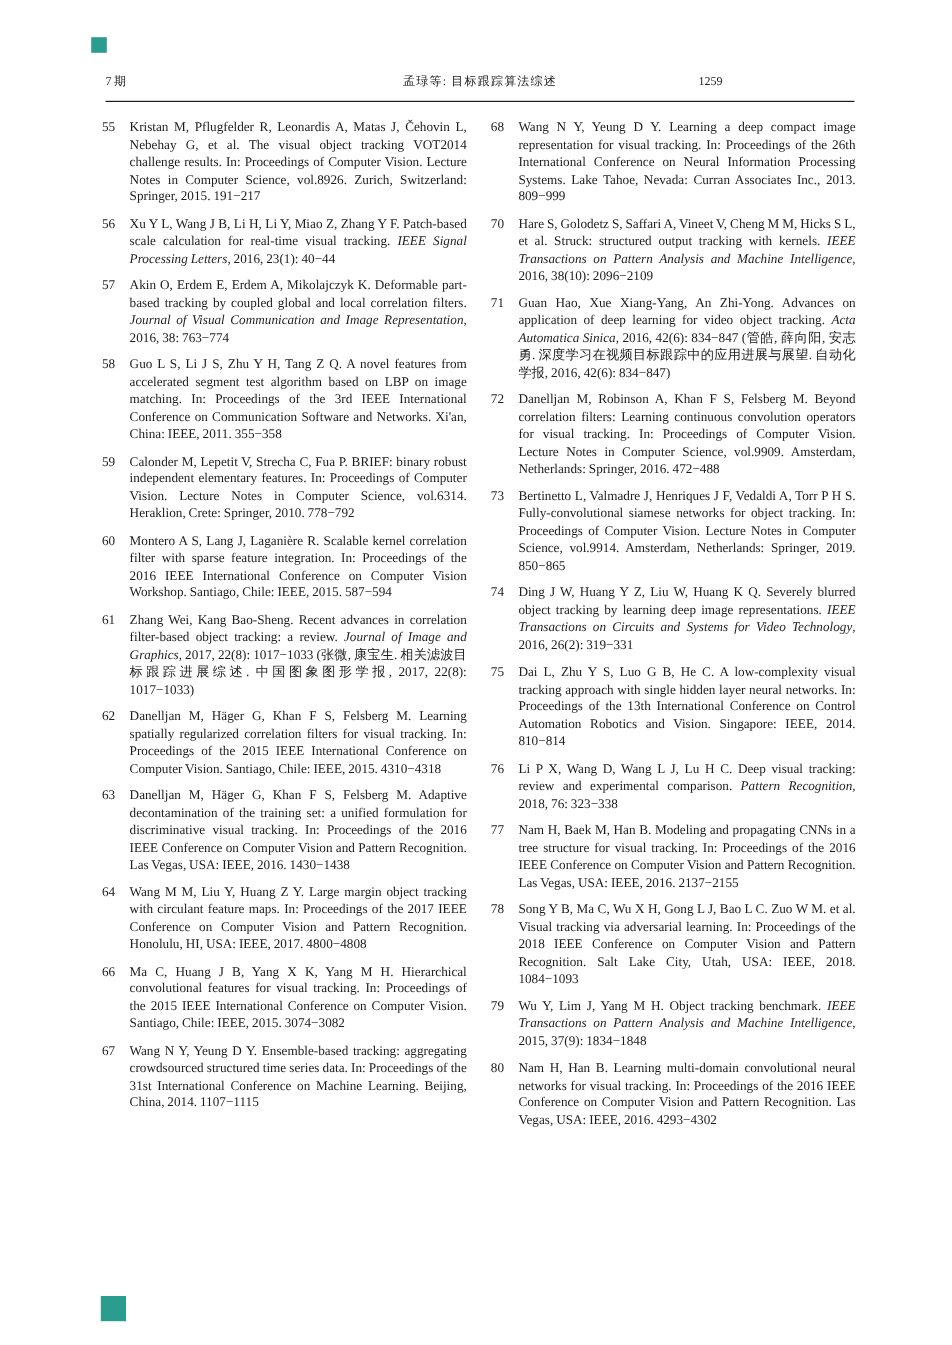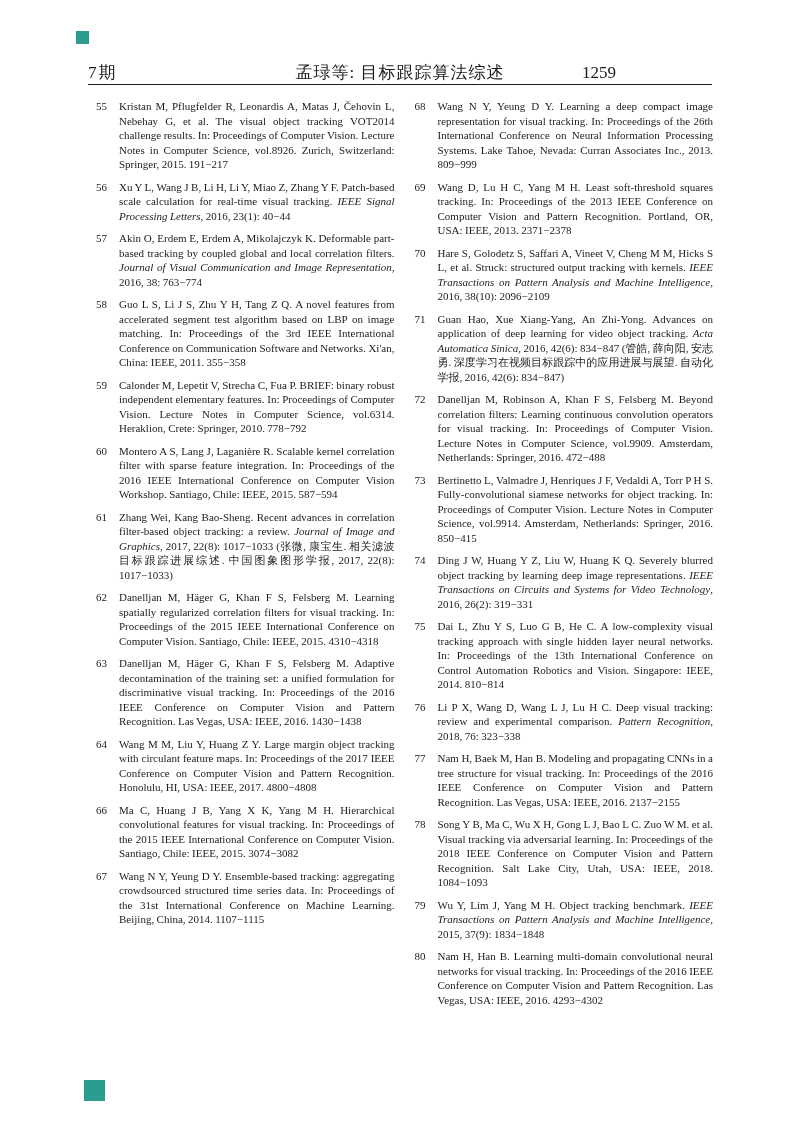--- a/index.html
+++ b/index.html
@@ -11,33 +11,33 @@
     font-family: "Liberation Serif", "DejaVu Serif", serif;
     color: #1c1c1c;
   }
   .corner-mark { position: absolute; }
   .corner-mark.top { left: 76px; top: 31px; width: 13px; height: 13px; }
   .corner-mark.bottom { left: 84px; top: 1080px; width: 21px; height: 21px; }
 
   .header {
     position: absolute; top: 61px; left: 88px; right: 81px;
     display: flex; align-items: baseline;
-    font-size: 17px;
+    font-size: 10px;
   }
   .header .issue { width: 130px; text-align: left; letter-spacing: 2px; }
   .header .title { flex: 1; text-align: center; letter-spacing: 1px; }
   .header .pageno { width: 130px; text-align: left; }
 
   .rule {
     position: absolute; top: 84px; left: 88px; right: 81px;
     border-top: 1.3px solid #1c1c1c;
   }
 
   .columns {
-    position: absolute; top: 99px; left: 96px; right: 80px;
+    position: absolute; top: 99px; left: 85px; right: 80px;
     display: flex; gap: 20px;
   }
   .col { flex: 1; min-width: 0; }
 
   .ref {
     display: flex;
     margin-bottom: 8px;
     font-size: 11px;
     line-height: 14.5px;
   }
@@ -115,38 +115,34 @@
           <span class="ref-num">67</span>
           <span class="ref-text"><span>Wang N Y, Yeung D Y. Ensemble-based tracking: aggregating crowdsourced structured time series data. In: Proceedings of the 31st International Conference on Machine Learning. Beijing, China, 2014. 1107−1115</span></span>
         </div>
       </div>
     <div class="col" id="col-right">
         <div class="ref">
           <span class="ref-num">68</span>
           <span class="ref-text"><span>Wang N Y, Yeung D Y. Learning a deep compact image representation for visual tracking. In: Proceedings of the 26th International Conference on Neural Information Processing Systems. Lake Tahoe, Nevada: Curran Associates Inc., 2013. 809−999</span></span>
         </div>
         <div class="ref">
-          <span class="ref-num">69</span>
-          <span class="ref-text"><span>Wang D, Lu H C, Yang M H. Least soft-threshold squares tracking. In: Proceedings of the 2013 IEEE Conference on Computer Vision and Pattern Recognition. Portland, OR, USA: IEEE, 2013. 2371−2378</span></span>
-        </div>
-        <div class="ref">
           <span class="ref-num">70</span>
           <span class="ref-text"><span>Hare S, Golodetz S, Saffari A, Vineet V, Cheng M M, Hicks S L, et al. Struck: structured output tracking with kernels. </span><i>IEEE Transactions on Pattern Analysis and Machine Intelligence</i><span>, 2016, </span><b>38</b><span>(10): 2096−2109</span></span>
         </div>
         <div class="ref">
           <span class="ref-num">71</span>
           <span class="ref-text"><span>Guan Hao, Xue Xiang-Yang, An Zhi-Yong. Advances on application of deep learning for video object tracking. </span><i>Acta Automatica Sinica</i><span>, 2016, </span><b>42</b><span>(6): 834−847 (管皓, 薛向阳, 安志勇. 深度学习在视频目标跟踪中的应用进展与展望. 自动化学报, 2016, </span><b>42</b><span>(6): 834−847)</span></span>
         </div>
         <div class="ref">
           <span class="ref-num">72</span>
           <span class="ref-text"><span>Danelljan M, Robinson A, Khan F S, Felsberg M. Beyond correlation filters: Learning continuous convolution operators for visual tracking. In: Proceedings of Computer Vision. Lecture Notes in Computer Science, vol.9909. Amsterdam, Netherlands: Springer, 2016. 472−488</span></span>
         </div>
         <div class="ref">
           <span class="ref-num">73</span>
-          <span class="ref-text"><span>Bertinetto L, Valmadre J, Henriques J F, Vedaldi A, Torr P H S. Fully-convolutional siamese networks for object tracking. In: Proceedings of Computer Vision. Lecture Notes in Computer Science, vol.9914. Amsterdam, Netherlands: Springer, 2016. 850−415</span></span>
+          <span class="ref-text"><span>Bertinetto L, Valmadre J, Henriques J F, Vedaldi A, Torr P H S. Fully-convolutional siamese networks for object tracking. In: Proceedings of Computer Vision. Lecture Notes in Computer Science, vol.9914. Amsterdam, Netherlands: Springer, 2019. 850−865</span></span>
         </div>
         <div class="ref">
           <span class="ref-num">74</span>
           <span class="ref-text"><span>Ding J W, Huang Y Z, Liu W, Huang K Q. Severely blurred object tracking by learning deep image representations. </span><i>IEEE Transactions on Circuits and Systems for Video Technology</i><span>, 2016, </span><b>26</b><span>(2): 319−331</span></span>
         </div>
         <div class="ref">
           <span class="ref-num">75</span>
           <span class="ref-text"><span>Dai L, Zhu Y S, Luo G B, He C. A low-complexity visual tracking approach with single hidden layer neural networks. In: Proceedings of the 13th International Conference on Control Automation Robotics and Vision. Singapore: IEEE, 2014. 810−814</span></span>
         </div>
         <div class="ref">

